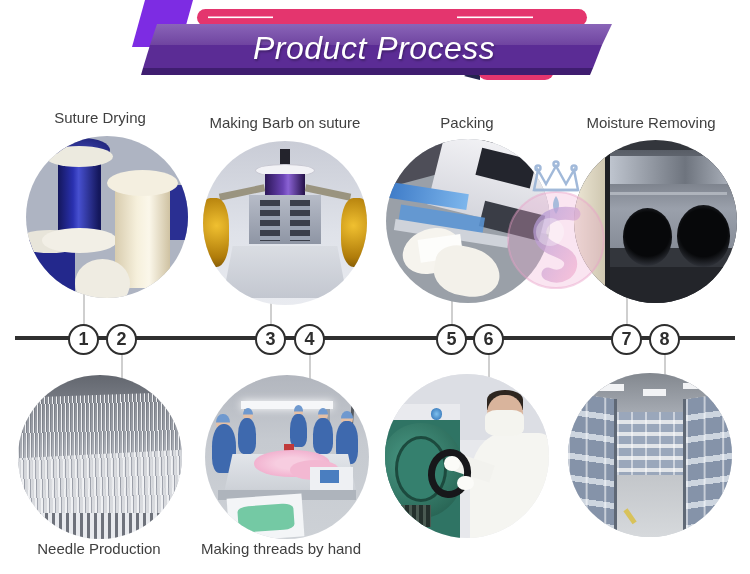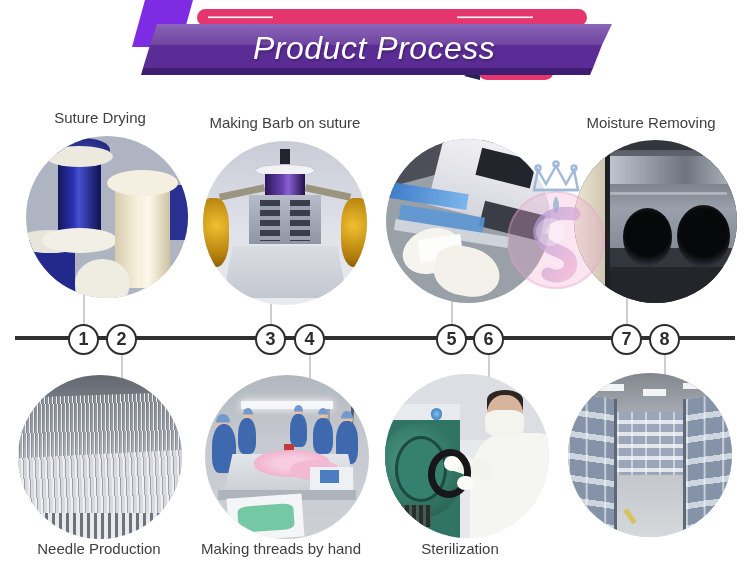--- a/index.html
+++ b/index.html
@@ -64,25 +64,25 @@
   <div class="num" style="left:106px">2</div>
   <div class="num" style="left:255px">3</div>
   <div class="num" style="left:294px">4</div>
   <div class="num" style="left:436px">5</div>
   <div class="num" style="left:473px">6</div>
   <div class="num" style="left:611px">7</div>
   <div class="num" style="left:649px">8</div>
 
   <div class="lbl" style="left:-5px;top:109px">Suture Drying</div>
   <div class="lbl" style="left:180px;top:114px">Making Barb on suture</div>
+  <div class="lbl" style="left:362px;top:114px">Packing</div>
   <div class="lbl" style="left:546px;top:114px">Moisture Removing</div>
 
   <div class="lbl" style="left:-6px;top:540px">Needle Production</div>
   <div class="lbl" style="left:176px;top:540px">Making threads by hand</div>
-  <div class="lbl" style="left:355px;top:540px">Sterilization</div>
 
   <div class="ph" style="left:26px;top:136px;width:162px;height:162px;background:#aeb4c2">
     <i style="left:18%;top:1%;width:34%;height:15%;background:radial-gradient(#3a40a8,#191d6e);border-radius:50%"></i>
     <i style="left:86%;top:30%;width:18%;height:34%;background:#2a2f92"></i>
     <i style="left:0;top:64%;width:30%;height:36%;background:#23288c"></i>
     <i style="left:-6%;top:58%;width:42%;height:14%;background:#e8e5da;border-radius:50%"></i>
     <i style="left:20%;top:12%;width:26%;height:52%;background:linear-gradient(90deg,#14175c,#2a31b0 35%,#4750d0 48%,#14175c 95%)"></i>
     <i style="left:12%;top:6%;width:42%;height:13%;background:#eceadf;border-radius:50%"></i>
     <i style="left:10%;top:57%;width:46%;height:15%;background:#f2efe6;border-radius:50%"></i>
     <i style="left:55%;top:30%;width:34%;height:64%;background:linear-gradient(90deg,#d8ccae,#f6f0dc 40%,#fbf7ea 62%,#cfc2a2)"></i>

